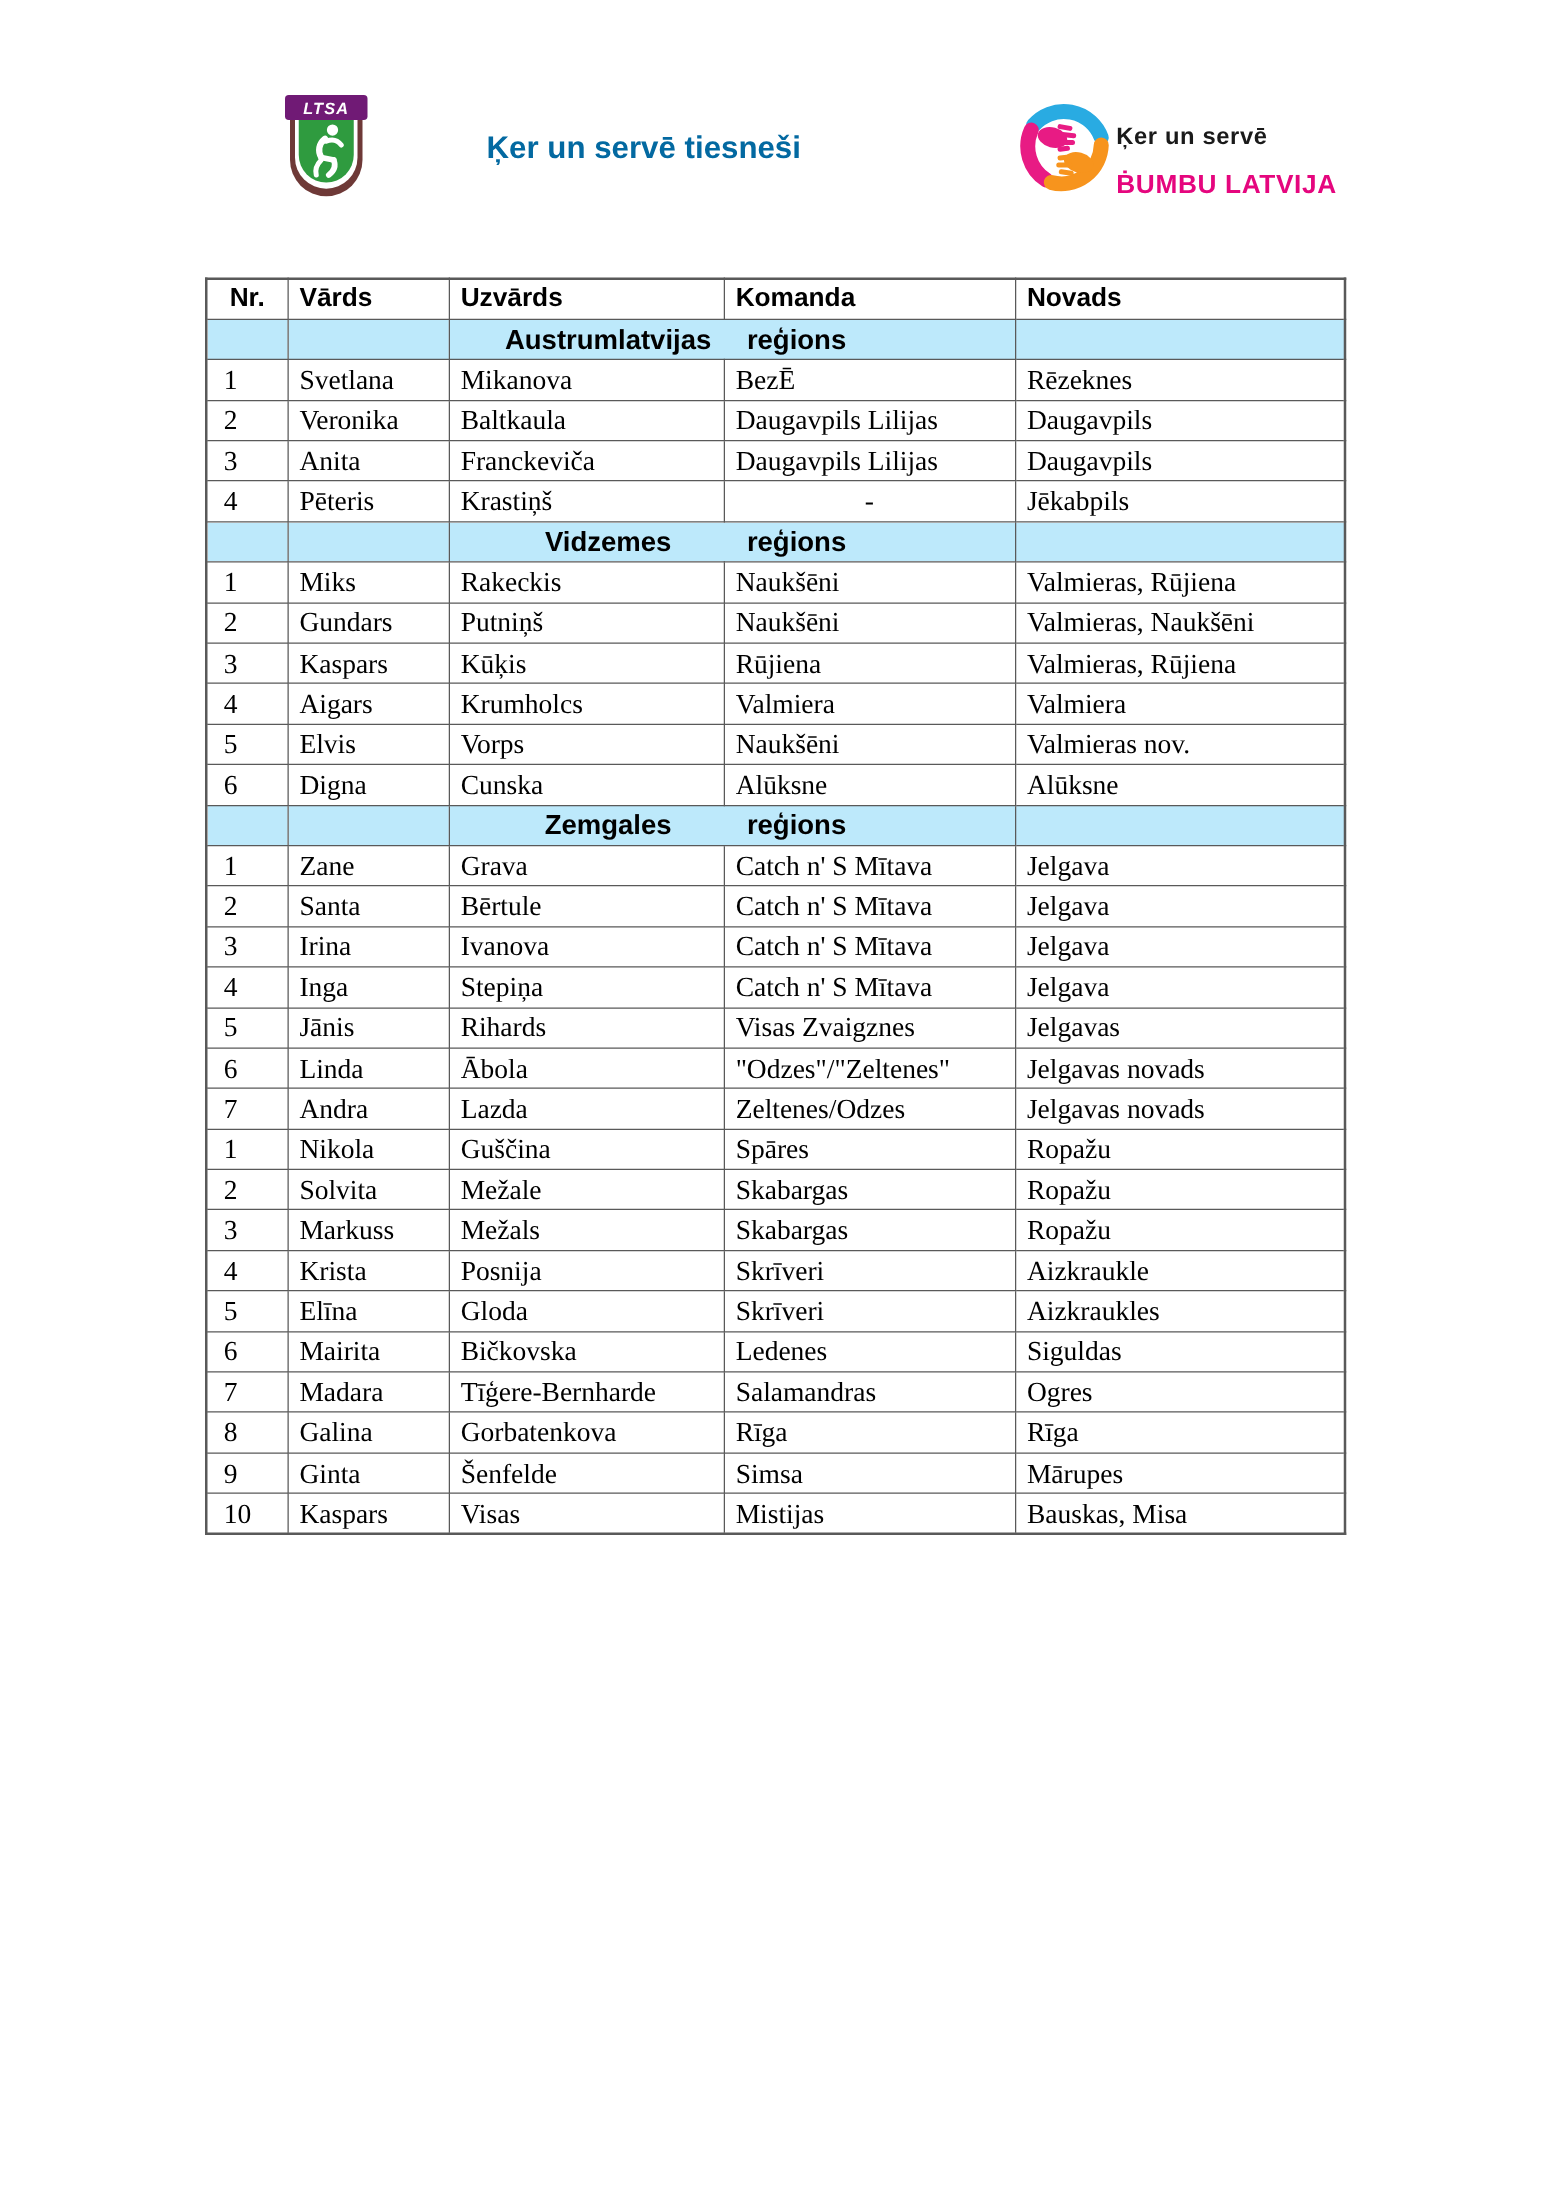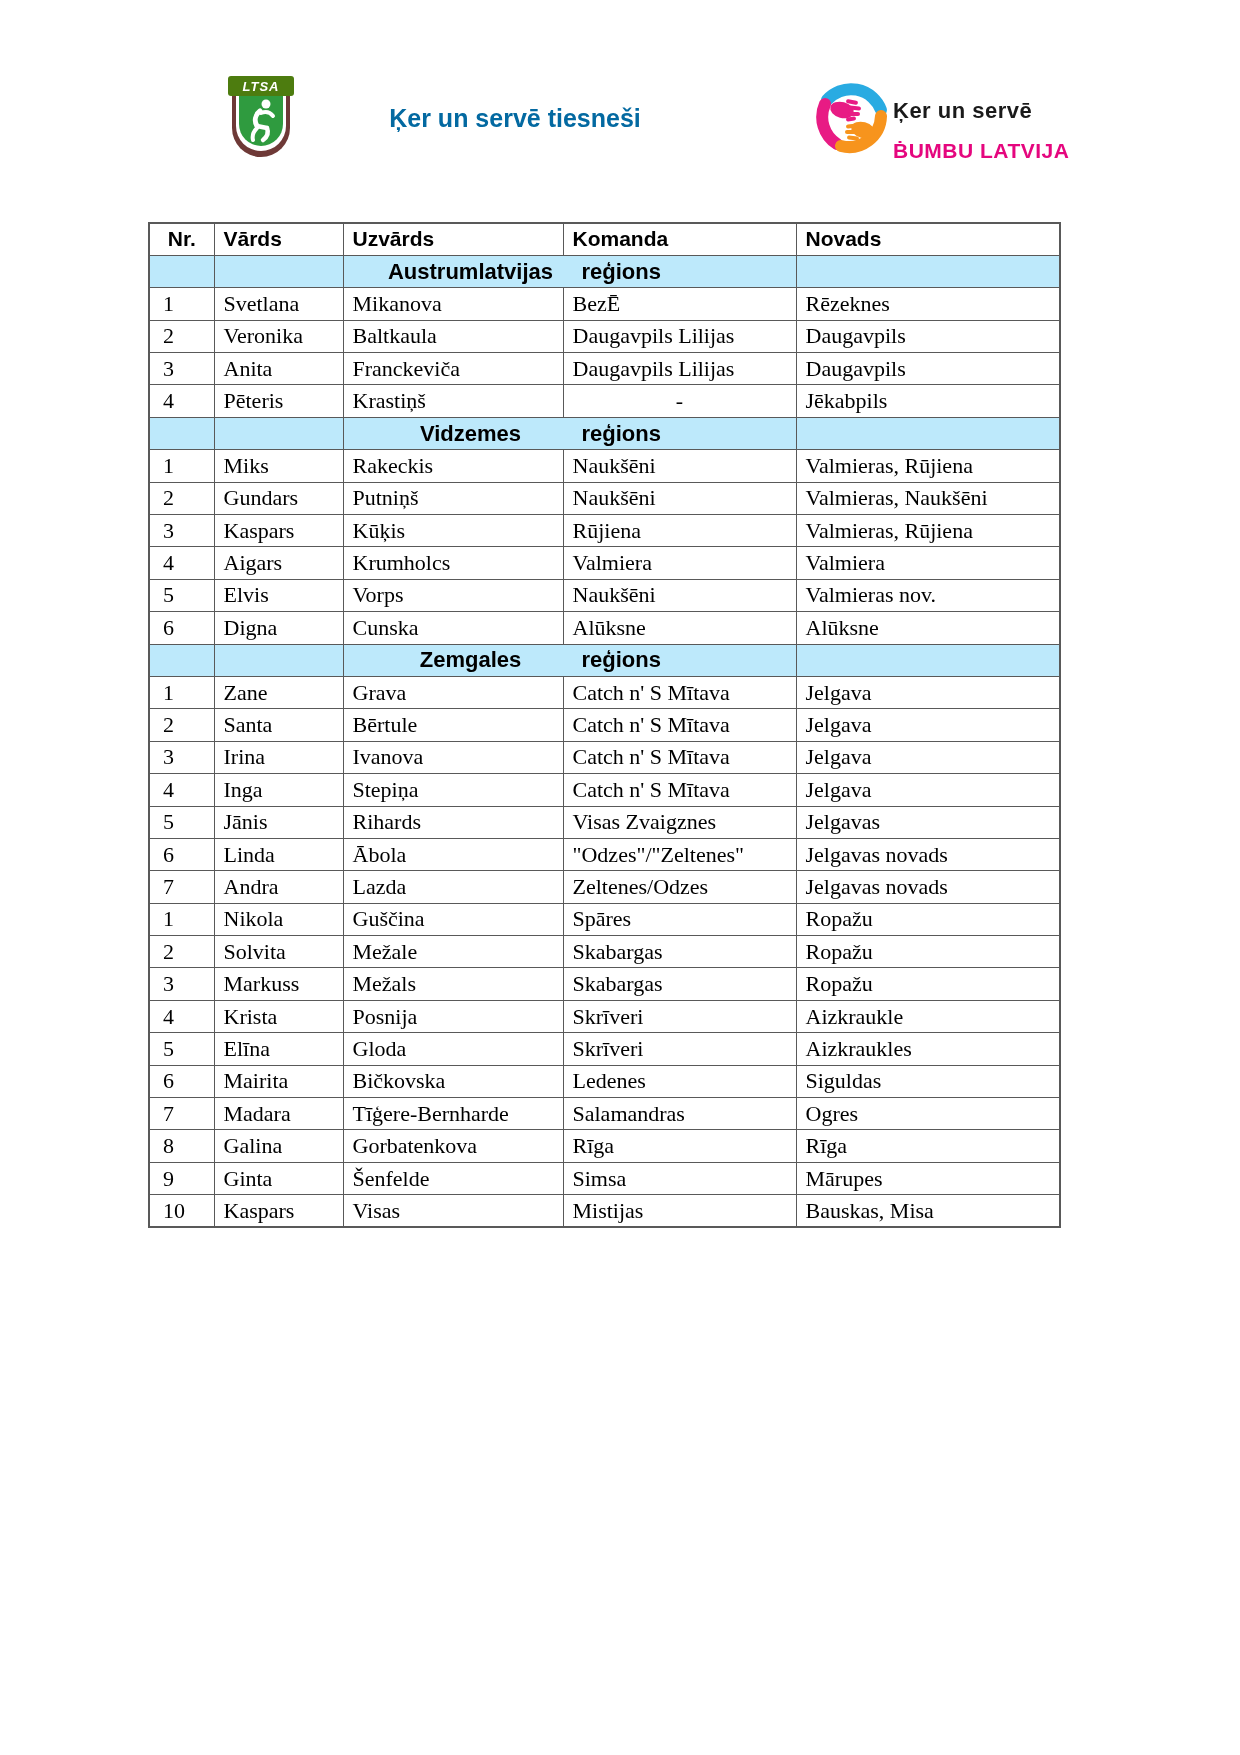--- a/index.html
+++ b/index.html
@@ -9,21 +9,21 @@
     position:relative;
     font-family:"Liberation Sans",sans-serif;
     overflow:hidden;
   }
   
   .crest{
     position:absolute;left:230px;top:76px;width:62px;height:84px;
   }
   .crest-band{
     position:absolute;left:-2px;top:0;width:66px;height:20px;
-    background:#4d7c0f;border-radius:3px;
+    background:#701a75;border-radius:3px;
     display:flex;align-items:center;justify-content:center;
     color:#fff;font-weight:bold;font-size:13px;letter-spacing:1px;
     font-style:italic;
   }
   .crest-body{
     position:absolute;left:2px;top:19px;width:58px;height:62px;
     background:#6e3937;border-radius:0 0 30px 30px;
   }
   .crest-white{
     position:absolute;left:4px;top:0px;width:50px;height:56px;
@@ -34,30 +34,30 @@
     background:#2f9b3f;border-radius:0 0 22px 22px;
   }
   .page-title{
     position:absolute;left:325px;top:104px;width:380px;
     text-align:center;
     font-size:25px;font-weight:bold;color:#0369a1;
   }
   .ring-logo{position:absolute;left:815px;top:80px;width:75px;height:75px;}
   .brand-text{position:absolute;left:893px;top:100px;line-height:1.0;}
   .brand-line1{
-    display:block;font-size:22px;font-weight:bold;color:#1a1a1a;
+    display:block;font-size:19px;font-weight:bold;color:#1a1a1a;
     letter-spacing:0.5px;
   }
   .brand-line2{
     display:block;font-size:21px;font-weight:bold;color:#e5067e;
     letter-spacing:0.5px;margin-top:18px;
   }
   
   .doc-table{
-    position:absolute;left:148px;top:222px;
+    position:absolute;left:164px;top:222px;
     border-collapse:collapse;table-layout:fixed;
     width:911px;
     border:2px solid #595959;
   }
   .doc-table td,.doc-table th{
     border:1px solid #595959;
     padding:0;
     overflow:hidden;white-space:nowrap;
     vertical-align:middle;
   }

